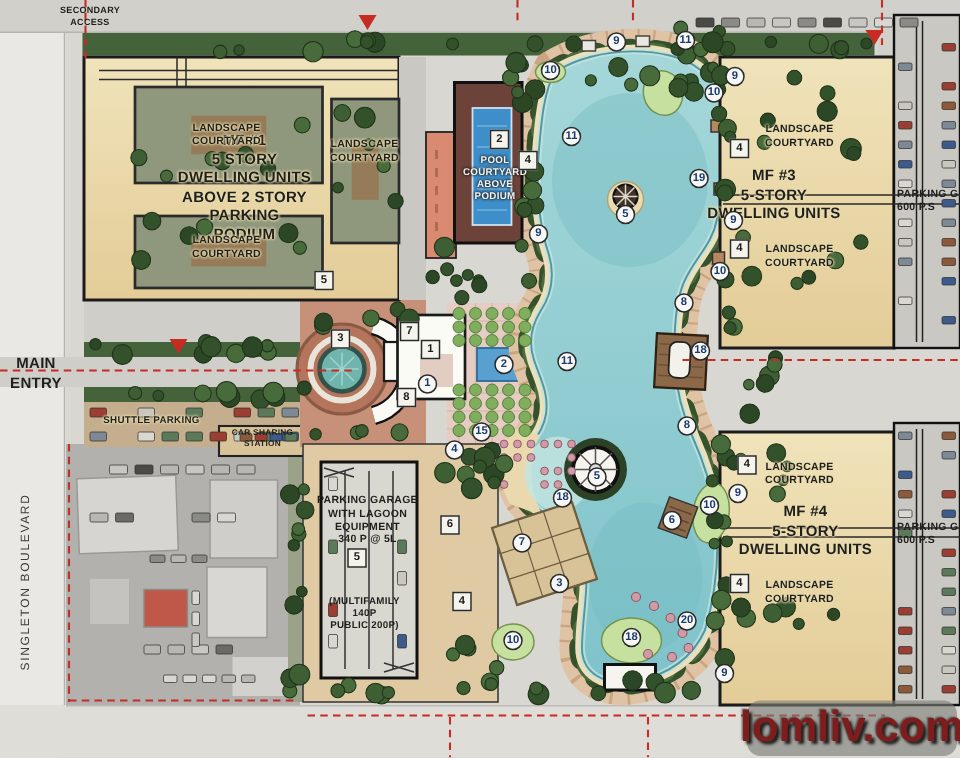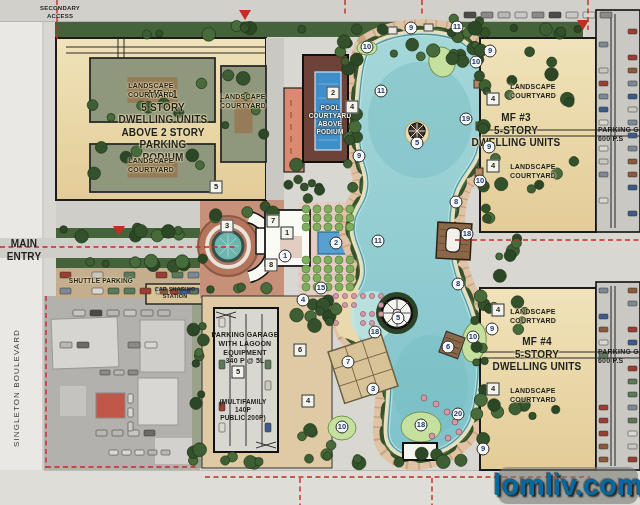--- a/index.html
+++ b/index.html
@@ -15,21 +15,21 @@
   .white{color:#f2f3ee;text-shadow:0 0 2px #1a1a1a,0 0 2px #1a1a1a;}
   .vert{transform:translate(-50%,-50%) rotate(-90deg);letter-spacing:1.1px;color:#3a3a37;font-weight:normal;font-size:8px;}
   .cut{transform:none;text-align:left;white-space:pre-line;}
   .badge{position:absolute;transform:translate(-50%,-50%);width:13px;height:13px;line-height:12px;
          text-align:center;font:bold 7.5px "Liberation Sans",sans-serif;color:#1c3a6e;
          background:#f7f8f5;border:1.2px solid #2a2a2a;box-sizing:border-box;z-index:6;}
   .badge.circle{border-radius:50%;}
   .badge.square{color:#1d1d1b;background:#f4f3ec;}
   #watermark{position:absolute;right:2px;bottom:1px;width:140px;height:37px;border-radius:9px;
      background:rgba(124,124,119,.62);display:flex;align-items:center;justify-content:center;
-     font:bold 29px "Liberation Sans",sans-serif;color:#0369a1;z-index:9;
+     font:bold 29px "Liberation Sans",sans-serif;color:#7f1d1d;z-index:9;
      text-shadow:2px 2px 2px rgba(15,15,15,.9),-1px -1px 1px rgba(50,50,50,.6);}
 </style>
 </head>
 <body>
 
 <svg width="640" height="505" viewBox="0 0 640 505">
   <defs>
     <linearGradient id="wg" x1="0" y1="0" x2="0" y2="1">
       <stop offset="0" stop-color="#a5d7d9"></stop>
         <stop offset="1" stop-color="#7fc3ca"></stop>

